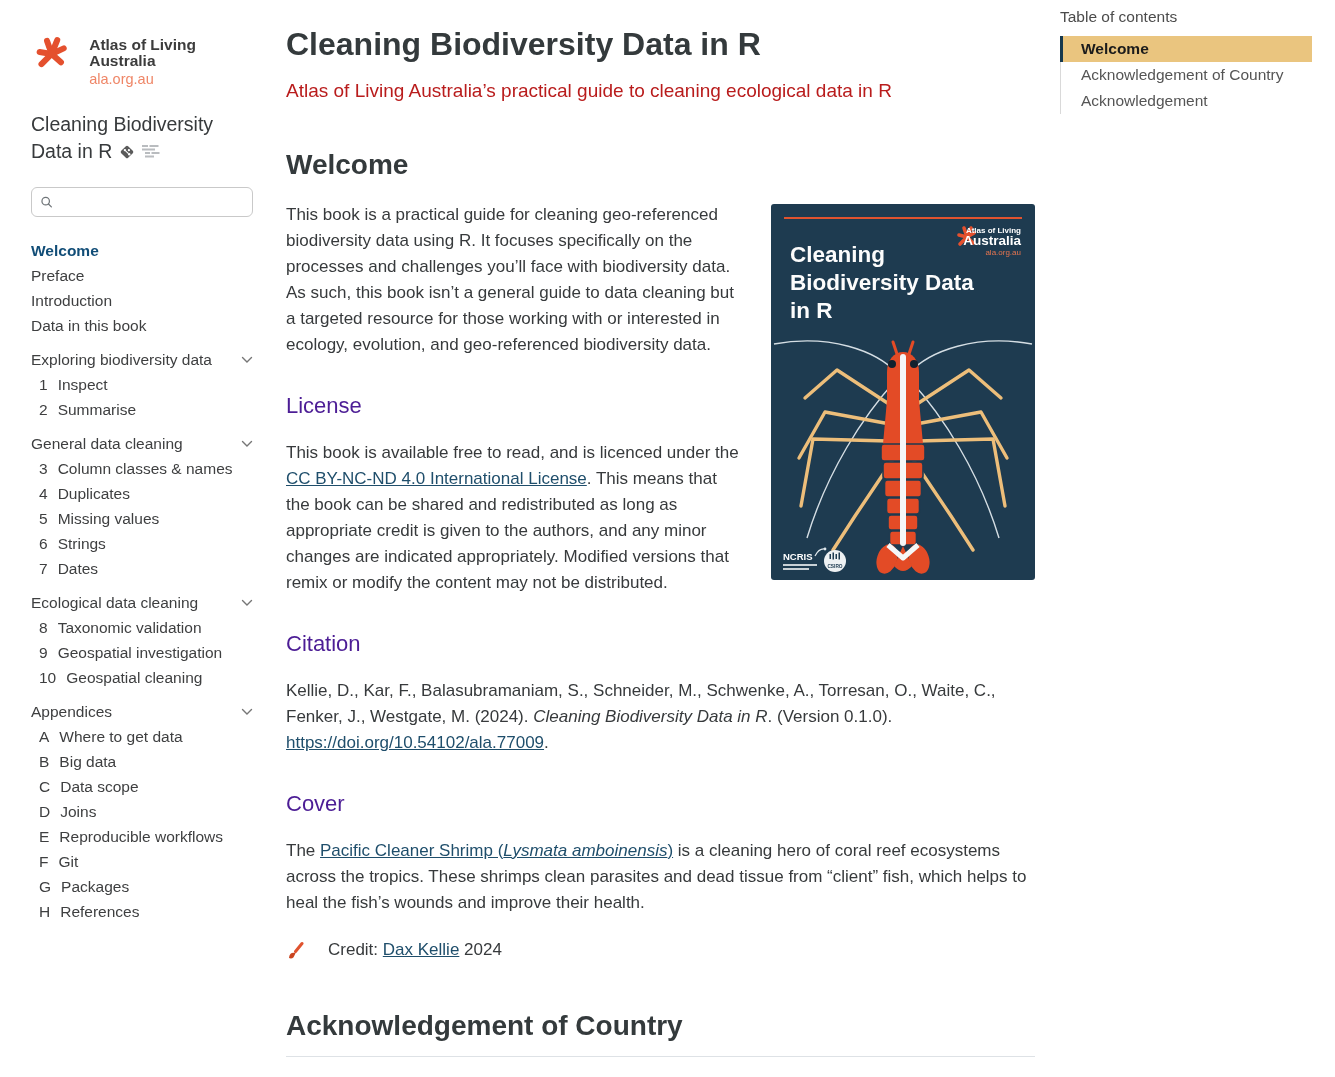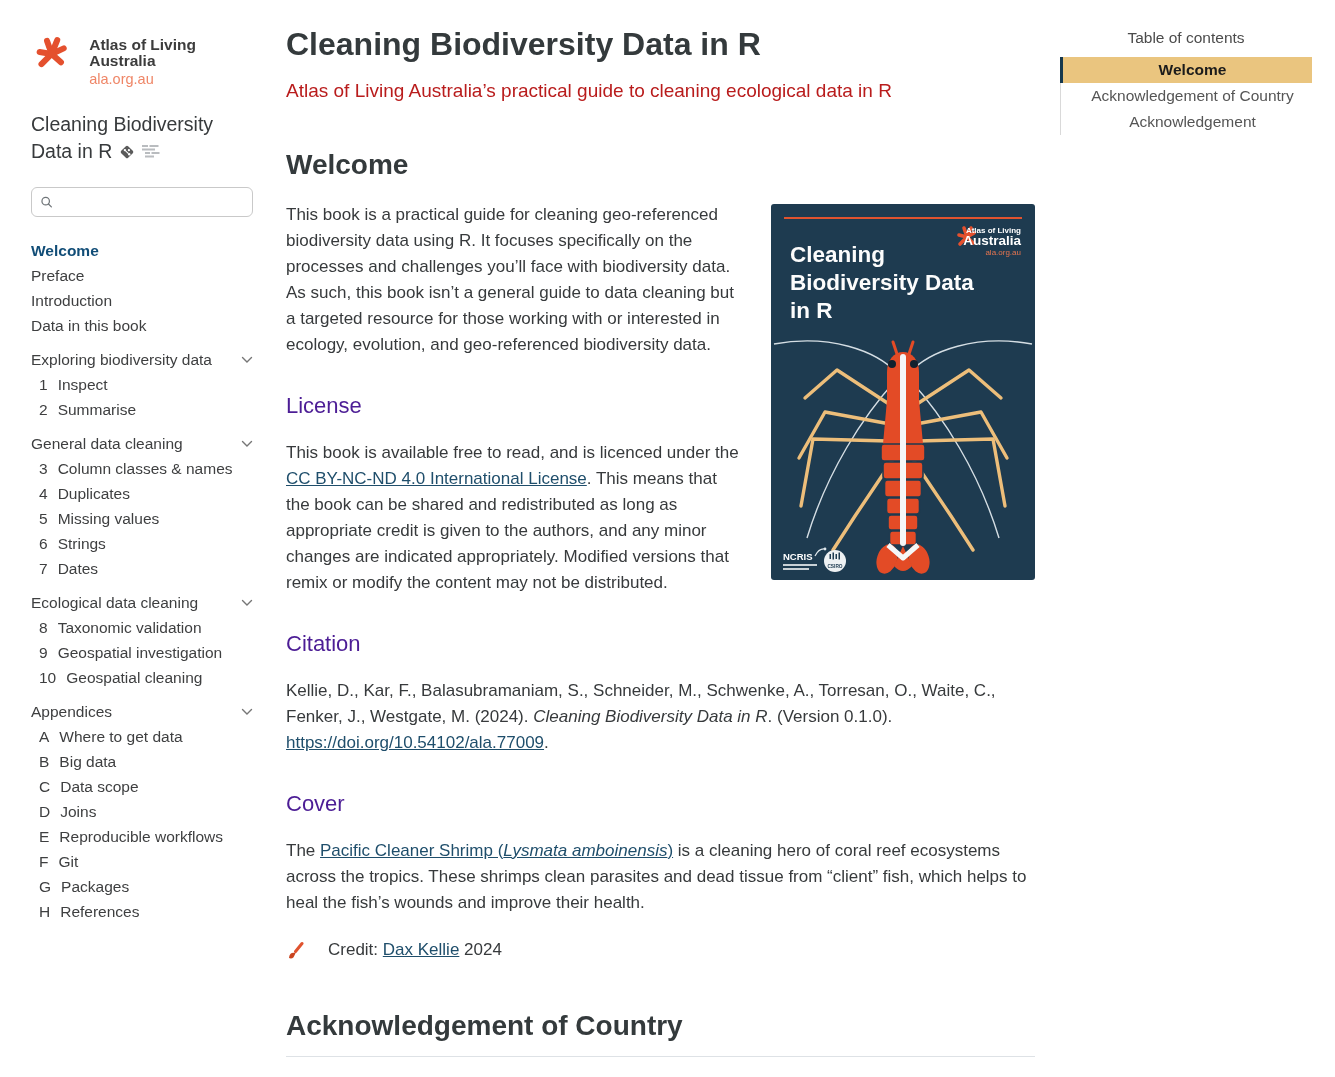--- a/index.html
+++ b/index.html
@@ -40,21 +40,21 @@
   h1.section-h { font-size:28px; font-weight:700; margin:47px 0 0; color:#343a3c; }
   h1.section-h.ruled { padding-bottom:14px; border-bottom:1px solid #dee2e6; }
   .main p { font-size:17px; line-height:26px; margin:21px 0 0; }
   h3.sub-h { font-size:22px; font-weight:400; color:#4c1d95; margin:35px 0 0; }
   .cover-float { float:right; width:264px; height:376px; margin:23px 0 18px 30px;
     border-radius:3px; overflow:hidden; }
   .credit-line { display:flex; align-items:center; gap:24px; }
   .credit-line svg { flex:0 0 auto; }
 
   
-  .toc { position:absolute; left:1060px; top:29px; width:252px; font-size:15.5px;text-align:center; }
+  .toc { position:absolute; left:1060px; top:8px; width:252px; font-size:15.5px; }
   .toc-title { color:#4b4b4b; margin:0 0 10px 0; font-weight:400; font-size:15.5px; }
   .toc-item { display:block; padding:4px 8px 4px 20px; border-left:1px solid #d9d9d9;
     color:#555; text-decoration:none; line-height:18px; }
   .toc-item.active { border-left:3px solid #16384d; padding-left:18px;
     background:#eac57f; color:#1b1b1b; font-weight:700; }
 </style>
 </head>
 <body>
 
 <nav class="sidebar">

